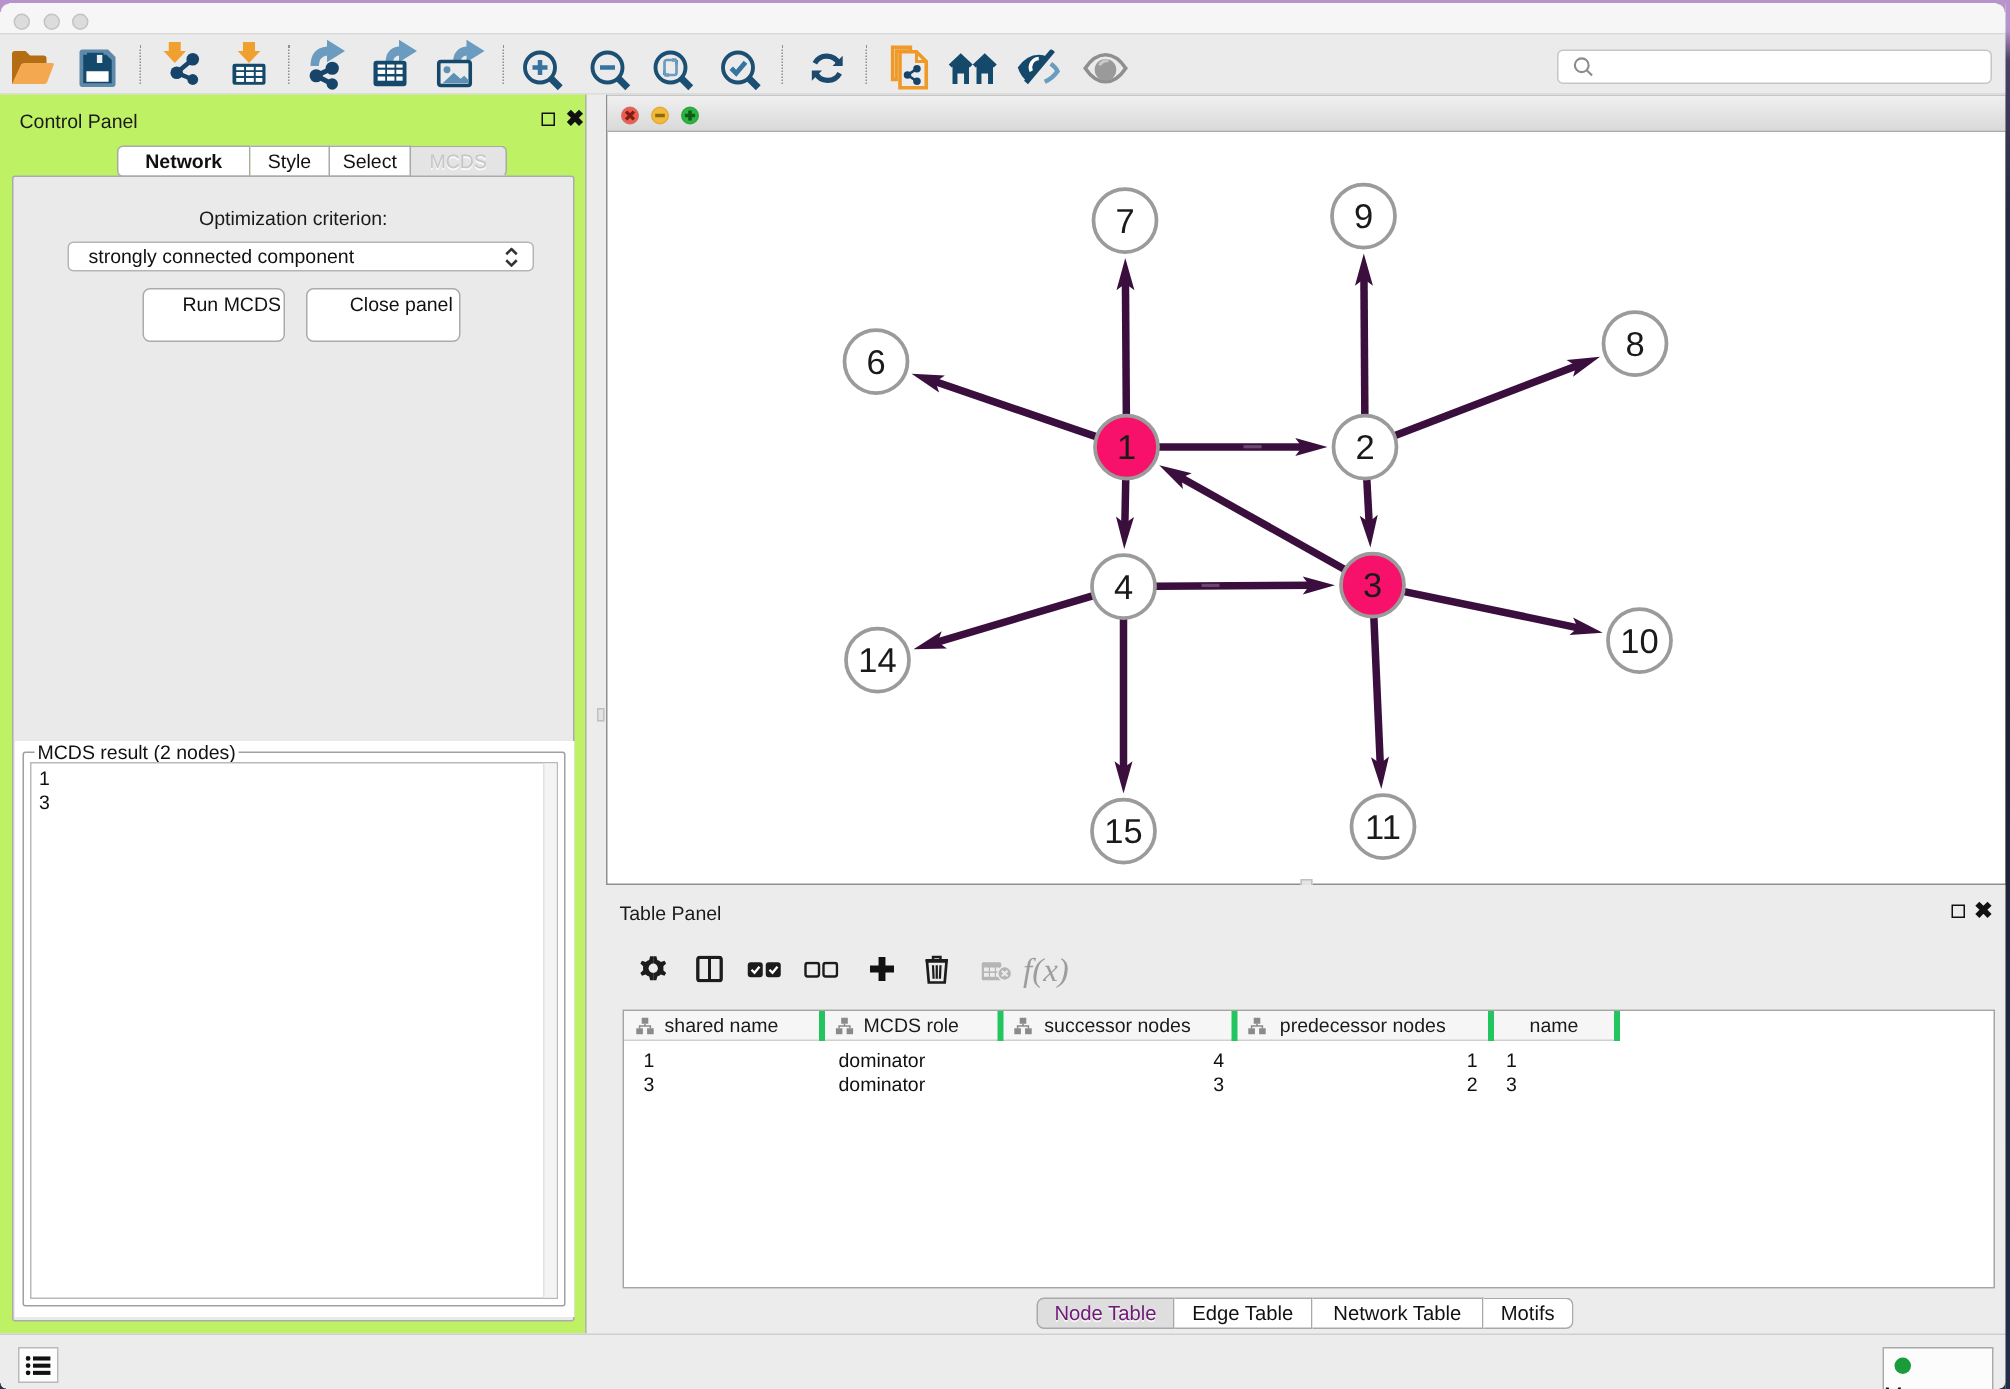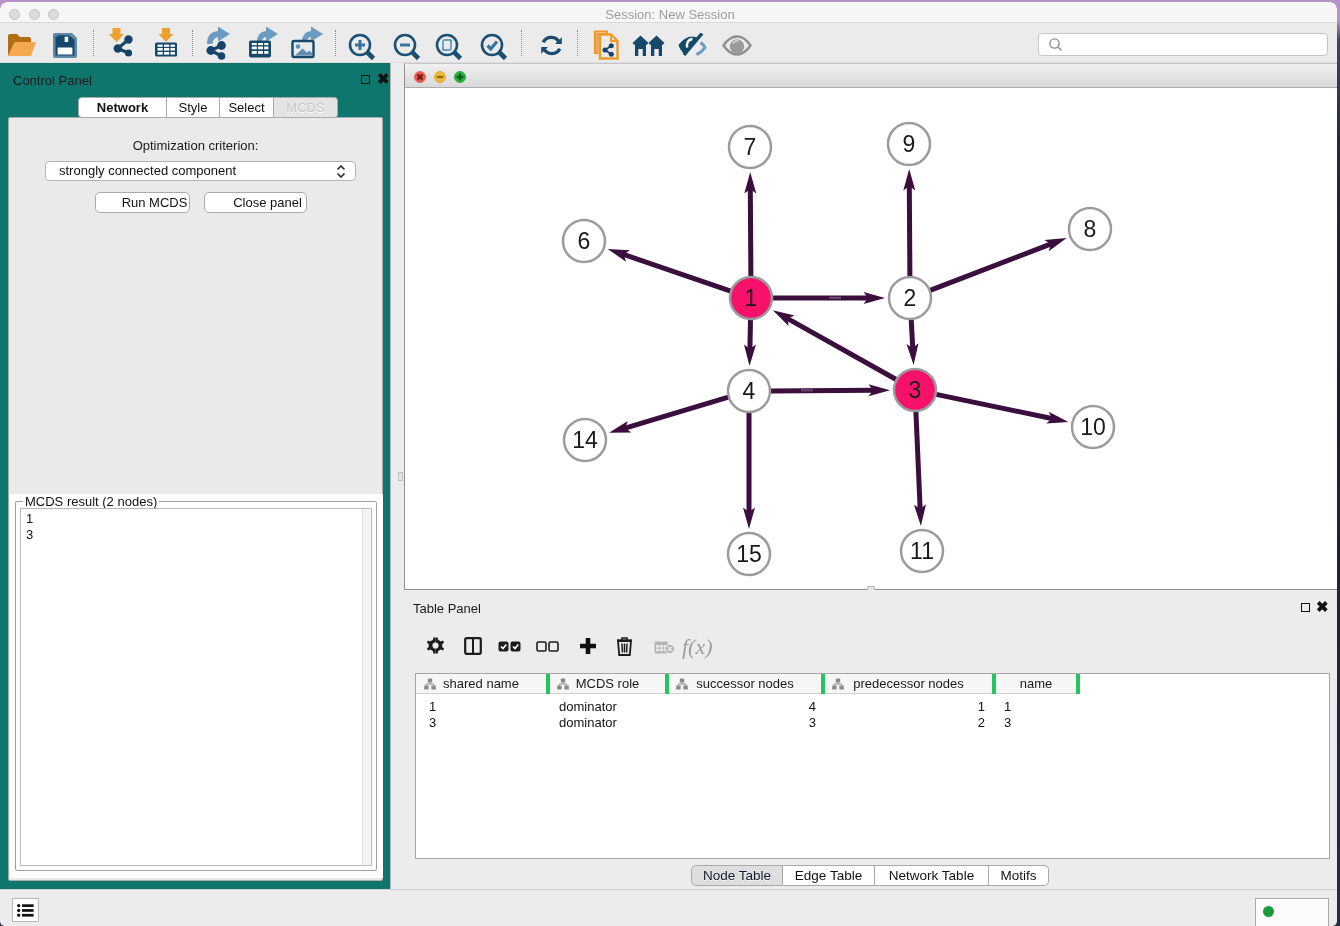--- a/index.html
+++ b/index.html
@@ -9,33 +9,33 @@
 #topline { left:0; top:0; width:1340px; height:2px; background:#b793cb; }
 #titlebar { left:0; top:2px; width:1340px; height:21px; background:#f6f6f6; border-bottom:1px solid #d8d8d8; }
 .tl-circle { position:absolute; top:7px; width:11px; height:11px; border-radius:50%; background:#dcdcdc; border:1px solid #c3c3c3; }
 #wintitle { position:absolute; top:5px; left:0; width:100%; text-align:center; font-size:13px; color:#9d9d9d; }
 #toolbar { left:0; top:24px; width:1340px; height:38px; background:#ebebeb; overflow:hidden; }
 .tsep { position:absolute; top:6px; height:26px; width:0; border-left:1px dotted #8f8f8f; }
 .ticon { position:absolute; top:0; }
 #searchbox { position:absolute; left:1038px; top:9px; width:290px; height:23px; background:#fff; border:1px solid #c6c6c6; border-radius:4px; }
 #toolbar-underline { left:0; top:62px; width:1340px; height:1px; background:#dcdcdc; }
 
-#cpanel { left:0; top:63px; width:391px; height:826px; background:#0f766e; border-right:1px solid #b4b4b4; }
+#cpanel { left:0; top:63px; width:391px; height:826px; background:#bef264; border-right:1px solid #b4b4b4; }
 .pn-title { position:absolute; left:13px; top:10px; font-size:13px; color:#1a1a1a; }
 .pn-float { position:absolute; top:12px; width:9px; height:9px; border:1.5px solid #111; }
 .pn-x { position:absolute; top:7px; font-size:15px; font-weight:bold; color:#111; }
 .tabrow { position:absolute; display:flex; }
 .tab { height:21px; line-height:20px; background:#fff; border:1px solid #a9a9a9; border-left:none; font-size:13px; color:#111; text-align:center; }
 .tab.first { border-left:1px solid #a9a9a9; border-radius:4px 0 0 4px; }
 .tab.last { border-radius:0 4px 4px 0; }
 .tab.active { background:#e4e4e4; color:#c6c6c6; text-shadow:0 1px 0 #fafafa; }
 #cp-tabpanel { position:absolute; left:8px; top:54px; width:375px; height:764px; border:1px solid #ababab; border-radius:2px; background:#eaeaea; }
 #opt-label { position:absolute; left:0; top:20px; width:100%; text-align:center; font-size:13px; }
 #opt-select { position:absolute; left:36px; top:43px; width:311px; height:20px; background:#fff; border:1px solid #b5b5b5; border-radius:4px; font-size:13px; line-height:18px; padding-left:13px; color:#111; }
-.btn { position:absolute; top:74px; height:21px; background:#fff; border:1px solid #ababab; border-radius:5px; font-size:13px; text-align:center; line-height:20px; color:#111;padding-left:24px; }
+.btn { position:absolute; top:74px; height:36px; background:#fff; border:1px solid #ababab; border-radius:5px; font-size:13px; text-align:center; line-height:20px; color:#111;padding-left:24px; }
 #cp-white { position:absolute; left:1px; top:376px; width:373px; height:384px; background:#fff; }
 #fieldset { position:absolute; left:5px; top:7px; right:6px; bottom:7px; border:1px solid #a0a0a0; border-radius:2px; }
 #fs-legend { position:absolute; left:7px; top:-8px; background:#fff; padding:0 2px; font-size:13px; color:#111; }
 #fs-text { position:absolute; left:4px; top:6px; right:4px; bottom:4px; border:1px solid #b9b9b9; background:#fff; font-size:13px; line-height:16px; padding:2px 0 0 5px; color:#111; }
 #fs-scroll { position:absolute; right:0; top:0; width:9px; height:100%; background:#f4f4f4; border-left:1px solid #e2e2e2; }
 
 #netwin { left:404px; top:63px; width:934px; height:527px; border:1px solid #8f8f8f; border-top-color:#c6c6c6; background:#fff; }
 #net-titlebar { position:absolute; left:0; top:0; width:100%; height:24px; background:linear-gradient(#f0f0f0,#d9d9d9); border-bottom:1px solid #ababab; }
 #net-title { position:absolute; top:5px; left:0; width:100%; text-align:center; font-size:13px; color:#2a2a2a; }
 .mac-btn { position:absolute; top:6.5px; width:12px; height:12px; border-radius:50%; }
@@ -54,21 +54,20 @@
 #sb-left { position:absolute; left:12px; top:8px; width:27px; height:24px; background:#fcfcfc; border:1px solid #b9b9b9; }
 #sb-mem { position:absolute; left:1255px; top:8px; width:74px; height:40px; background:#fcfcfc; border:1px solid #a9a9a9; font-size:15px; line-height:21px; color:#111; }
 .grip { position:absolute; background:#e3e3e3; border:1px solid #c0c0c0; }
 </style></head>
 <body>
 <div class="abs" id="topline"></div>
 <div class="abs" id="titlebar">
   <div class="tl-circle" style="left:9px;"></div>
   <div class="tl-circle" style="left:29px;"></div>
   <div class="tl-circle" style="left:48px;"></div>
-  <div id="wintitle">Session: New Session</div>
 </div>
 <div class="abs" id="toolbar">
 
   <svg class="ticon" style="left:7px;top:8px" width="30" height="27" viewBox="0 0 30 27">
     <path d="M1 24 L1 4 Q1 2 3 2 L10 2 L13 5 L22 5 Q24 5 24 7 L24 10 Z" fill="#b36d12"></path>
     <path d="M1 24 L7 11 Q7.6 10 9 10 L27.5 10 Q29.3 10 28.7 11.6 L24.4 22.8 Q24 24 22.5 24 Z" fill="#f4a950"></path>
   </svg>
 
   <svg class="ticon" style="left:52px;top:8px" width="26" height="27" viewBox="0 0 26 27">
     <path d="M1 3 Q1 1 3 1 L20 1 L25 6 L25 24 Q25 26 23 26 L3 26 Q1 26 1 24 Z" fill="#5e89a8"></path>
@@ -431,21 +430,21 @@
     <div class="td" style="left:143px; top:25px;">dominator</div>
     <div class="td" style="left:253px; top:25px; width:147px; text-align:right;">4</div>
     <div class="td" style="left:409px; top:25px; width:160px; text-align:right;">1</div>
     <div class="td" style="left:588px; top:25px;">1</div>
     <div class="td" style="left:13px; top:41px;">3</div>
     <div class="td" style="left:143px; top:41px;">dominator</div>
     <div class="td" style="left:253px; top:41px; width:147px; text-align:right;">3</div>
     <div class="td" style="left:409px; top:41px; width:160px; text-align:right;">2</div>
     <div class="td" style="left:588px; top:41px;">3</div>
   </div>
-  <div class="bot-tab" style="left:299px; width:92px; border-left:1px solid #a9a9a9; border-radius:5px 0 0 5px; background:#dedede; color:#0f172a; text-shadow:0 1px 0 #f8f8f8;">Node Table</div>
+  <div class="bot-tab" style="left:299px; width:92px; border-left:1px solid #a9a9a9; border-radius:5px 0 0 5px; background:#dedede; color:#701a75; text-shadow:0 1px 0 #f8f8f8;">Node Table</div>
   <div class="bot-tab" style="left:391px; width:92px;">Edge Table</div>
   <div class="bot-tab" style="left:483px; width:114px;">Network Table</div>
   <div class="bot-tab" style="left:597px; width:60px; border-radius:0 5px 5px 0;">Motifs</div>
 </div>
 
 <div class="abs" id="statusbar">
   <div id="sb-left">
       <svg width="17" height="15" style="position:absolute;left:4px;top:4px" viewBox="0 0 17 15">
         <g fill="#111">
           <circle cx="1.7" cy="2.6" r="1.6"></circle>

